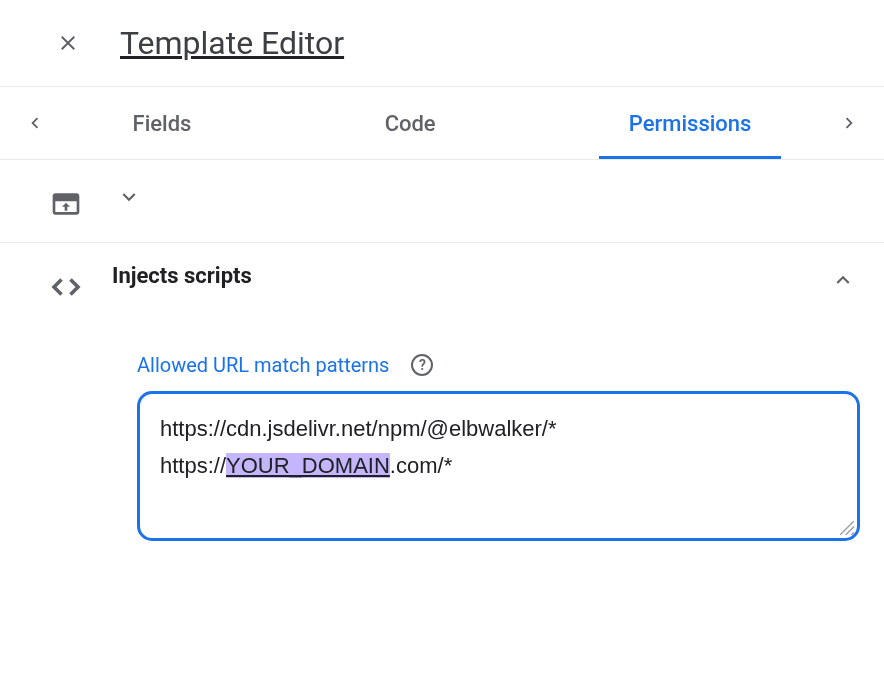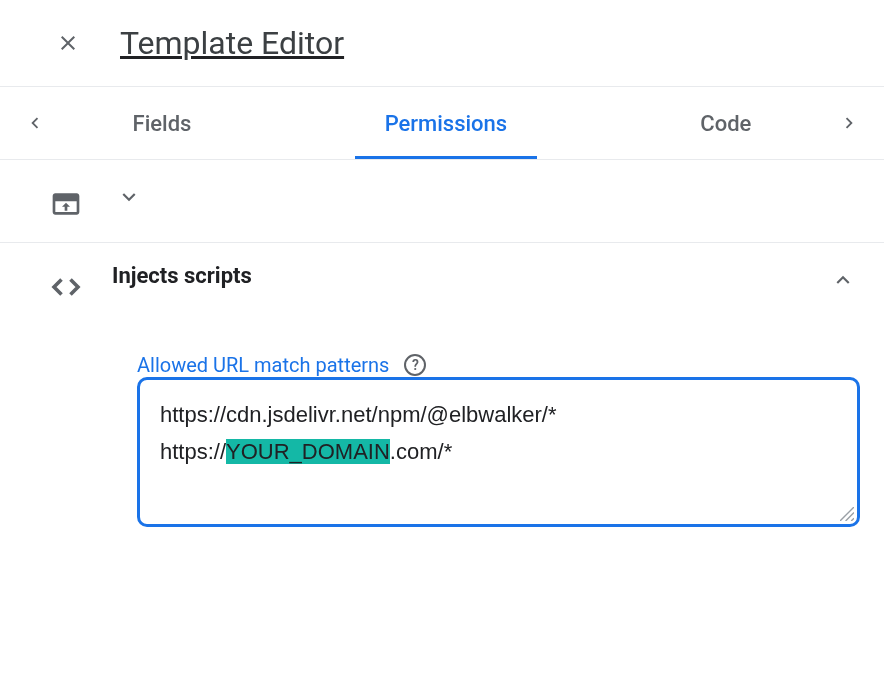--- a/index.html
+++ b/index.html
@@ -115,59 +115,61 @@
       padding: 4px;
       display: flex;
       align-items: center;
     }
     .panel-body {
       padding: 28px 24px 24px 137px;
     }
     .field-label-row {
       display: flex;
       align-items: center;
-      gap: 15px;
+      gap: 22px;
+      margin-bottom: 14px;
     }
     .field-label {
       font-size: 20px;
       color: #1a73e8;
     }
     .help-icon {
       width: 22px;
       height: 22px;
       border: 2px solid #5f6368;
       border-radius: 50%;
       display: flex;
       align-items: center;
       justify-content: center;
       font-size: 14px;
       color: #5f6368;
       font-weight: 600;
     }
     .textarea-wrap {
       border: 3px solid #1a73e8;
-      border-radius: 10px;
+      border-radius: 15px;
       padding: 16px 20px;
       position: relative;
       font-size: 22px;
       font-family: Arial, sans-serif;
       line-height: 1.7;
       color: #202124;
       min-height: 150px;
     }
     .textarea-wrap .resizer {
       position: absolute;
       right: 3px;
       bottom: 3px;
       width: 14px;
       height: 14px;
       color: #5f6368;
     }
     .textarea-line .highlight {
-      background: #14b8a6;
+      background: #c4b5fd;
+      text-decoration: underline;
     }
   </style>
 </head>
 <body>
 
 <div class="header">
   <div class="close-btn">
     <svg width="24" height="24" viewBox="0 0 24 24">
         <path fill="#5f6368" d="M19 6.41L17.59 5 12 10.59 6.41 5 5 6.41 10.59 12 5 17.59 6.41 19 12 13.41 17.59 19 19 17.59 13.41 12z"></path>
       </svg>
@@ -178,22 +180,22 @@
 <hr class="divider">
 
 <div class="tabs-row">
   <div class="tabs-arrow">
     <svg width="22" height="22" viewBox="0 0 24 24">
         <path fill="#5f6368" d="M15.41 7.41L14 6l-6 6 6 6 1.41-1.41L10.83 12z"></path>
       </svg>
   </div>
   <div class="tabs">
     <div class="tab">Fields</div>
+    <div class="tab">Code</div>
     <div class="tab active">Permissions</div>
-    <div class="tab">Code</div>
   </div>
   <div class="tabs-arrow">
     <svg width="22" height="22" viewBox="0 0 24 24">
         <path fill="#5f6368" d="M10 6L8.59 7.41 13.17 12l-4.58 4.59L10 18l6-6z"></path>
       </svg>
   </div>
 </div>
 
 <div class="panel">
   <div class="panel-icon">

